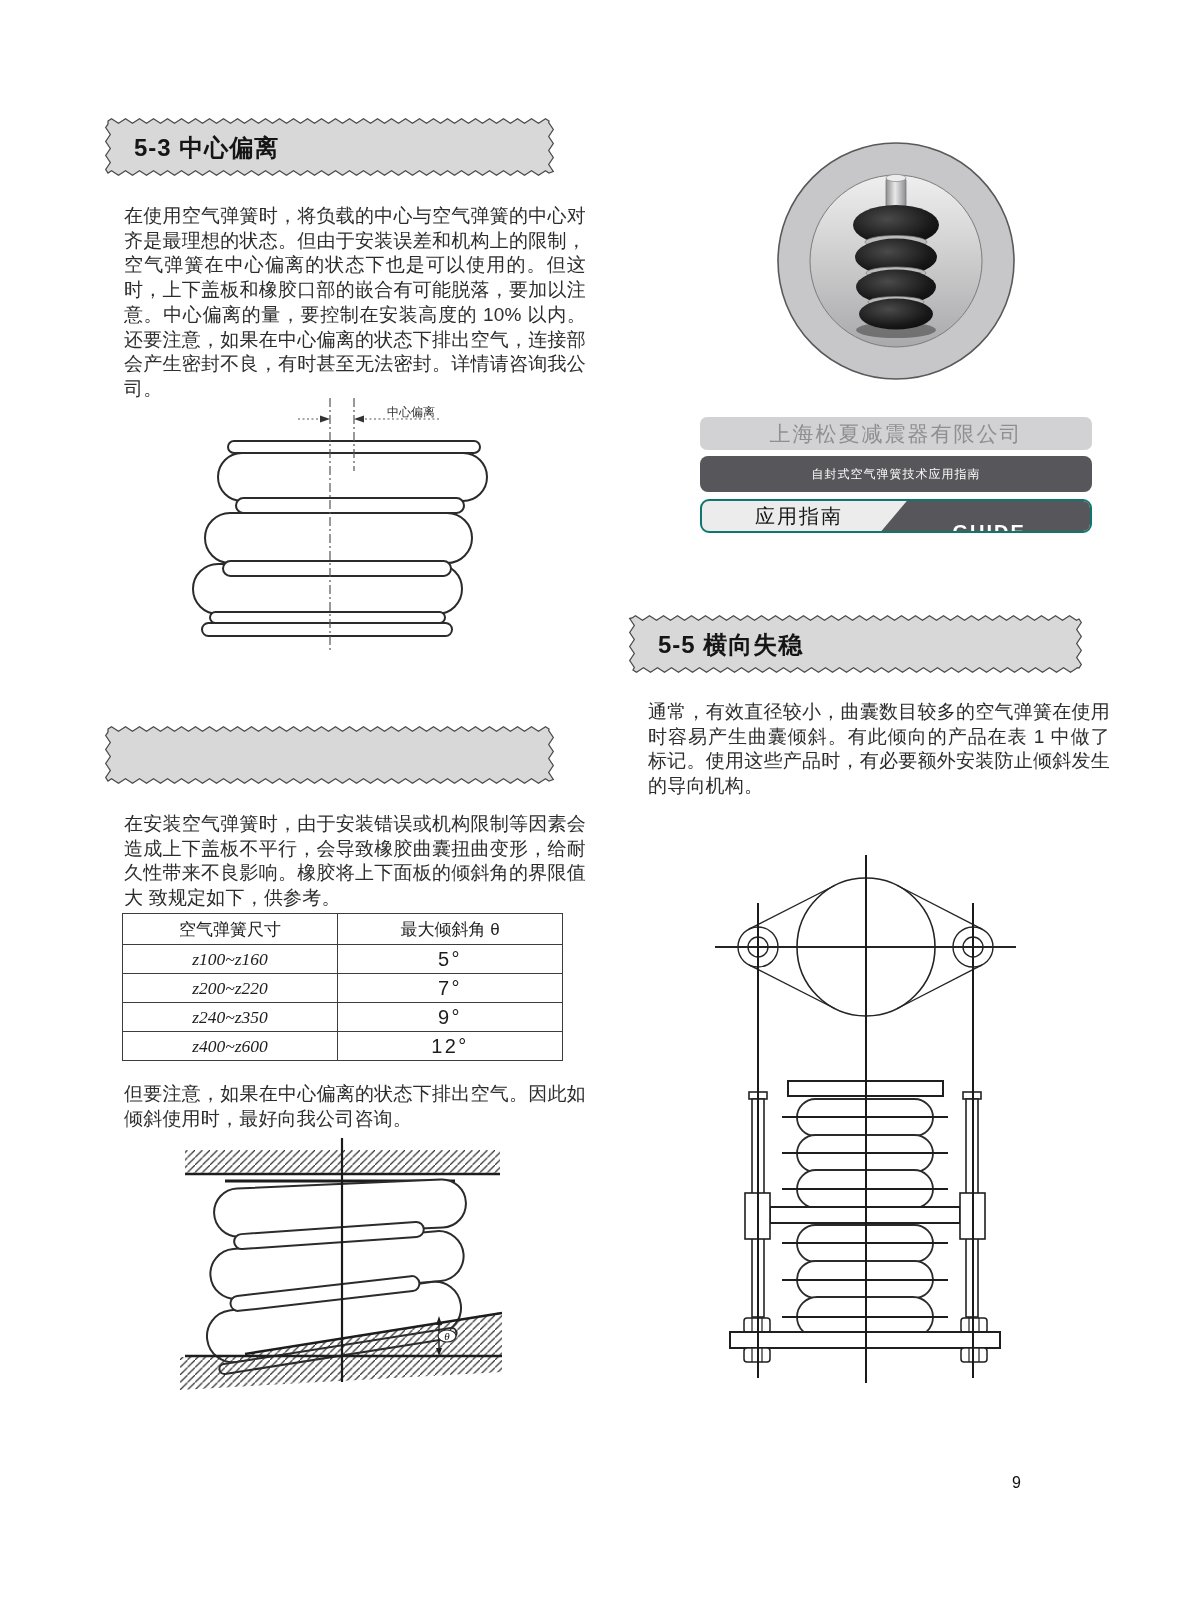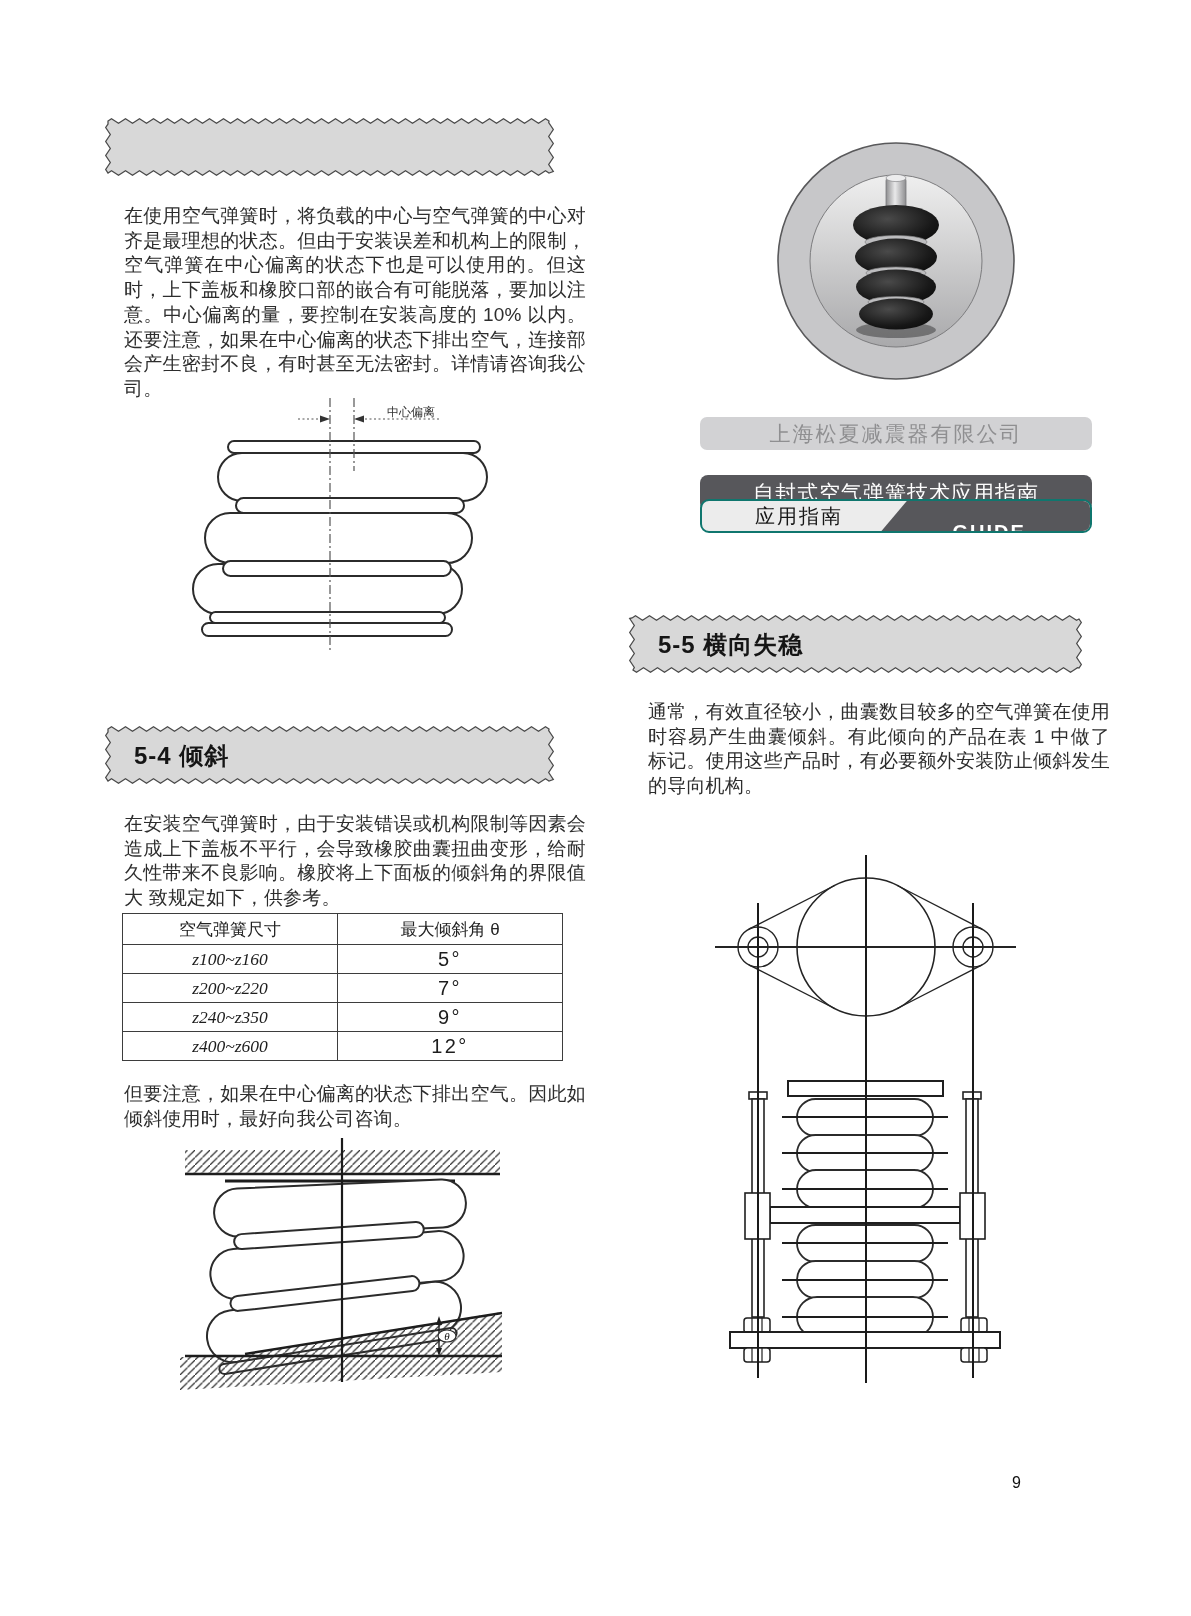--- a/index.html
+++ b/index.html
@@ -19,21 +19,21 @@
   .tilt-table th,.tilt-table td{border:1.7px solid #3d3d3d;text-align:center;
     padding:0;height:28px;background:#fff;}
   .tilt-table th{font-size:17px;font-weight:500;color:#222;height:30px;}
   .size-cell{font-family:"Liberation Serif",serif;font-style:italic;font-size:17.5px;color:#1d1d1d;}
   .angle-cell{font-size:20px;letter-spacing:2.5px;color:#1d1d1d;}
   
   .bar{position:absolute;left:700px;width:392px;box-sizing:border-box;}
   .bar-company{background:#d2d2d4;border-radius:7px;color:#8f8f91;
     font-size:21px;letter-spacing:2px;text-align:center;line-height:33px;height:33px;top:417px;}
   .bar-subtitle{background:#57575b;border-radius:8px;color:#fdfdfd;
-    font-size:21px;letter-spacing:1px;text-align:center;line-height:36px;height:36px;top:456px;margin-top:19px;}
+    font-size:12px;letter-spacing:1px;text-align:center;line-height:36px;height:36px;top:456px;}
   .bar-guide{top:499px;height:34px;background:#ececec;border:2px solid #0f766e;
     border-radius:9px;overflow:hidden;}
   .bar-guide .cn{position:absolute;left:0;top:0;width:50%;height:100%;
     text-align:center;line-height:30px;font-size:20px;color:#161616;letter-spacing:2px;z-index:1;}
   .bar-guide .dark{position:absolute;right:-1px;top:-2px;height:36px;width:56%;
     background:#57575b;clip-path:polygon(16% 0,100% 0,100% 100%,2% 100%);}
   .bar-guide .en{position:absolute;right:0;top:16px;width:52%;height:100%;text-align:center;
     line-height:31px;font-size:20px;font-weight:bold;color:#fff;letter-spacing:2px;z-index:2;}
   .fig-label{font-size:12px;fill:#333;font-family:"Liberation Serif",serif;}
   .page-number{position:absolute;left:1012px;top:1474px;font-size:16px;color:#111;}
@@ -41,20 +41,21 @@
 </style>
 </head>
 <body>
 
 <div class="page">
 
   <div class="wavy-box" style="left:108px;top:121px;width:443px;height:52px">
       <svg class="wavy-bg" width="443" height="52" style="overflow: visible;">
         <path d="M0.0,0.0L3.5,-2.3L7.0,-0.0L10.5,2.3L14.0,0.0L17.5,-2.3L21.0,-0.0L24.5,2.3L28.0,0.0L31.5,-2.3L35.0,-0.0L38.5,2.3L42.0,0.0L45.5,-2.3L49.0,-0.0L52.5,2.3L56.0,0.0L59.5,-2.3L63.0,-0.0L66.5,2.3L70.0,0.0L73.5,-2.3L77.0,-0.0L80.5,2.3L84.0,0.0L87.5,-2.3L91.0,0.0L94.5,2.3L98.0,0.0L101.5,-2.3L105.0,-0.0L108.5,2.3L112.0,0.0L115.5,-2.3L119.0,0.0L122.5,2.3L126.0,0.0L129.5,-2.3L133.0,-0.0L136.5,2.3L140.0,0.0L143.5,-2.3L147.0,0.0L150.5,2.3L154.0,0.0L157.5,-2.3L161.0,-0.0L164.5,2.3L168.0,0.0L171.5,-2.3L175.0,0.0L178.5,2.3L182.0,-0.0L185.5,-2.3L189.0,-0.0L192.5,2.3L196.0,0.0L199.5,-2.3L203.0,0.0L206.5,2.3L210.0,0.0L213.5,-2.3L217.0,-0.0L220.5,2.3L224.0,0.0L227.5,-2.3L231.0,-0.0L234.5,2.3L238.0,-0.0L241.5,-2.3L245.0,-0.0L248.5,2.3L252.0,0.0L255.5,-2.3L259.0,-0.0L262.5,2.3L266.0,0.0L269.5,-2.3L273.0,-0.0L276.5,2.3L280.0,0.0L283.5,-2.3L287.0,-0.0L290.5,2.3L294.0,-0.0L297.5,-2.3L301.0,-0.0L304.5,2.3L308.0,0.0L311.5,-2.3L315.0,-0.0L318.5,2.3L322.0,0.0L325.5,-2.3L329.0,0.0L332.5,2.3L336.0,0.0L339.5,-2.3L343.0,-0.0L346.5,2.3L350.0,-0.0L353.5,-2.3L357.0,-0.0L360.5,2.3L364.0,-0.0L367.5,-2.3L371.0,-0.0L374.5,2.3L378.0,0.0L381.5,-2.3L385.0,0.0L388.5,2.3L392.0,0.0L395.5,-2.3L399.0,-0.0L402.5,2.3L406.0,-0.0L409.5,-2.3L413.0,-0.0L416.5,2.3L420.0,0.0L423.5,-2.3L427.0,-0.0L430.5,2.3L434.0,0.0L437.5,-2.3L441.0,0.0L440.7,1.5L443.0,5.0L445.3,8.5L443.0,12.0L440.7,15.5L443.0,19.0L445.3,22.5L443.0,26.0L440.7,29.5L443.0,33.0L445.3,36.5L443.0,40.0L440.7,43.5L443.0,47.0L445.3,50.5L441.0,52.0L437.5,49.7L434.0,52.0L430.5,54.3L427.0,52.0L423.5,49.7L420.0,52.0L416.5,54.3L413.0,52.0L409.5,49.7L406.0,52.0L402.5,54.3L399.0,52.0L395.5,49.7L392.0,52.0L388.5,54.3L385.0,52.0L381.5,49.7L378.0,52.0L374.5,54.3L371.0,52.0L367.5,49.7L364.0,52.0L360.5,54.3L357.0,52.0L353.5,49.7L350.0,52.0L346.5,54.3L343.0,52.0L339.5,49.7L336.0,52.0L332.5,54.3L329.0,52.0L325.5,49.7L322.0,52.0L318.5,54.3L315.0,52.0L311.5,49.7L308.0,52.0L304.5,54.3L301.0,52.0L297.5,49.7L294.0,52.0L290.5,54.3L287.0,52.0L283.5,49.7L280.0,52.0L276.5,54.3L273.0,52.0L269.5,49.7L266.0,52.0L262.5,54.3L259.0,52.0L255.5,49.7L252.0,52.0L248.5,54.3L245.0,52.0L241.5,49.7L238.0,52.0L234.5,54.3L231.0,52.0L227.5,49.7L224.0,52.0L220.5,54.3L217.0,52.0L213.5,49.7L210.0,52.0L206.5,54.3L203.0,52.0L199.5,49.7L196.0,52.0L192.5,54.3L189.0,52.0L185.5,49.7L182.0,52.0L178.5,54.3L175.0,52.0L171.5,49.7L168.0,52.0L164.5,54.3L161.0,52.0L157.5,49.7L154.0,52.0L150.5,54.3L147.0,52.0L143.5,49.7L140.0,52.0L136.5,54.3L133.0,52.0L129.5,49.7L126.0,52.0L122.5,54.3L119.0,52.0L115.5,49.7L112.0,52.0L108.5,54.3L105.0,52.0L101.5,49.7L98.0,52.0L94.5,54.3L91.0,52.0L87.5,49.7L84.0,52.0L80.5,54.3L77.0,52.0L73.5,49.7L70.0,52.0L66.5,54.3L63.0,52.0L59.5,49.7L56.0,52.0L52.5,54.3L49.0,52.0L45.5,49.7L42.0,52.0L38.5,54.3L35.0,52.0L31.5,49.7L28.0,52.0L24.5,54.3L21.0,52.0L17.5,49.7L14.0,52.0L10.5,54.3L7.0,52.0L3.5,49.7L0.0,52.0L-2.3,48.5L-0.0,45.0L2.3,41.5L-0.0,38.0L-2.3,34.5L0.0,31.0L2.3,27.5L0.0,24.0L-2.3,20.5L-0.0,17.0L2.3,13.5L0.0,10.0L-2.3,6.5L-0.0,3.0Z" fill="#d8d8d8" stroke="#4b4b4b" stroke-width="1.3"></path>
       </svg>
+    <span class="header-title">5-3  中心偏离</span>
   </div>
 
   <p class="body-text" style="left:108px;top:188px;width:462px">在使用空气弹簧时，将负载的中心与空气弹簧的中心对齐是最理想的状态。但由于安装误差和机构上的限制，空气弹簧在中心偏离的状态下也是可以使用的。但这时，上下盖板和橡胶口部的嵌合有可能脱落，要加以注意。中心偏离的量，要控制在安装高度的 10% 以内。还要注意，如果在中心偏离的状态下排出空气，连接部会产生密封不良，有时甚至无法密封。详情请咨询我公司。</p>
 
   <svg class="abs" style="left:150px;top:383px" width="420" height="285" viewBox="0 0 420 285">
     <g stroke="#2b2b2b" stroke-width="2" fill="#ffffff">
       <rect x="68" y="70" width="269" height="48" rx="24" ry="24"></rect>
       <rect x="55" y="130" width="267" height="50" rx="25" ry="25"></rect>
       <rect x="43" y="181" width="269" height="50" rx="25" ry="25"></rect>
       <rect x="86" y="115" width="228" height="15" rx="7.5" ry="7.5"></rect>
@@ -73,21 +74,20 @@
     </g>
     <polygon points="180,36 170,32.5 170,39.5" fill="#333"></polygon>
     <polygon points="204,36 214,32.5 214,39.5" fill="#333"></polygon>
     <text x="237" y="33" class="fig-label">中心偏离</text>
   </svg>
 
   <div class="wavy-box" style="left:108px;top:729px;width:443px;height:52px">
       <svg class="wavy-bg" width="443" height="52" style="overflow: visible;">
         <path d="M0.0,0.0L3.5,-2.3L7.0,-0.0L10.5,2.3L14.0,0.0L17.5,-2.3L21.0,-0.0L24.5,2.3L28.0,0.0L31.5,-2.3L35.0,-0.0L38.5,2.3L42.0,0.0L45.5,-2.3L49.0,-0.0L52.5,2.3L56.0,0.0L59.5,-2.3L63.0,-0.0L66.5,2.3L70.0,0.0L73.5,-2.3L77.0,-0.0L80.5,2.3L84.0,0.0L87.5,-2.3L91.0,0.0L94.5,2.3L98.0,0.0L101.5,-2.3L105.0,-0.0L108.5,2.3L112.0,0.0L115.5,-2.3L119.0,0.0L122.5,2.3L126.0,0.0L129.5,-2.3L133.0,-0.0L136.5,2.3L140.0,0.0L143.5,-2.3L147.0,0.0L150.5,2.3L154.0,0.0L157.5,-2.3L161.0,-0.0L164.5,2.3L168.0,0.0L171.5,-2.3L175.0,0.0L178.5,2.3L182.0,-0.0L185.5,-2.3L189.0,-0.0L192.5,2.3L196.0,0.0L199.5,-2.3L203.0,0.0L206.5,2.3L210.0,0.0L213.5,-2.3L217.0,-0.0L220.5,2.3L224.0,0.0L227.5,-2.3L231.0,-0.0L234.5,2.3L238.0,-0.0L241.5,-2.3L245.0,-0.0L248.5,2.3L252.0,0.0L255.5,-2.3L259.0,-0.0L262.5,2.3L266.0,0.0L269.5,-2.3L273.0,-0.0L276.5,2.3L280.0,0.0L283.5,-2.3L287.0,-0.0L290.5,2.3L294.0,-0.0L297.5,-2.3L301.0,-0.0L304.5,2.3L308.0,0.0L311.5,-2.3L315.0,-0.0L318.5,2.3L322.0,0.0L325.5,-2.3L329.0,0.0L332.5,2.3L336.0,0.0L339.5,-2.3L343.0,-0.0L346.5,2.3L350.0,-0.0L353.5,-2.3L357.0,-0.0L360.5,2.3L364.0,-0.0L367.5,-2.3L371.0,-0.0L374.5,2.3L378.0,0.0L381.5,-2.3L385.0,0.0L388.5,2.3L392.0,0.0L395.5,-2.3L399.0,-0.0L402.5,2.3L406.0,-0.0L409.5,-2.3L413.0,-0.0L416.5,2.3L420.0,0.0L423.5,-2.3L427.0,-0.0L430.5,2.3L434.0,0.0L437.5,-2.3L441.0,0.0L440.7,1.5L443.0,5.0L445.3,8.5L443.0,12.0L440.7,15.5L443.0,19.0L445.3,22.5L443.0,26.0L440.7,29.5L443.0,33.0L445.3,36.5L443.0,40.0L440.7,43.5L443.0,47.0L445.3,50.5L441.0,52.0L437.5,49.7L434.0,52.0L430.5,54.3L427.0,52.0L423.5,49.7L420.0,52.0L416.5,54.3L413.0,52.0L409.5,49.7L406.0,52.0L402.5,54.3L399.0,52.0L395.5,49.7L392.0,52.0L388.5,54.3L385.0,52.0L381.5,49.7L378.0,52.0L374.5,54.3L371.0,52.0L367.5,49.7L364.0,52.0L360.5,54.3L357.0,52.0L353.5,49.7L350.0,52.0L346.5,54.3L343.0,52.0L339.5,49.7L336.0,52.0L332.5,54.3L329.0,52.0L325.5,49.7L322.0,52.0L318.5,54.3L315.0,52.0L311.5,49.7L308.0,52.0L304.5,54.3L301.0,52.0L297.5,49.7L294.0,52.0L290.5,54.3L287.0,52.0L283.5,49.7L280.0,52.0L276.5,54.3L273.0,52.0L269.5,49.7L266.0,52.0L262.5,54.3L259.0,52.0L255.5,49.7L252.0,52.0L248.5,54.3L245.0,52.0L241.5,49.7L238.0,52.0L234.5,54.3L231.0,52.0L227.5,49.7L224.0,52.0L220.5,54.3L217.0,52.0L213.5,49.7L210.0,52.0L206.5,54.3L203.0,52.0L199.5,49.7L196.0,52.0L192.5,54.3L189.0,52.0L185.5,49.7L182.0,52.0L178.5,54.3L175.0,52.0L171.5,49.7L168.0,52.0L164.5,54.3L161.0,52.0L157.5,49.7L154.0,52.0L150.5,54.3L147.0,52.0L143.5,49.7L140.0,52.0L136.5,54.3L133.0,52.0L129.5,49.7L126.0,52.0L122.5,54.3L119.0,52.0L115.5,49.7L112.0,52.0L108.5,54.3L105.0,52.0L101.5,49.7L98.0,52.0L94.5,54.3L91.0,52.0L87.5,49.7L84.0,52.0L80.5,54.3L77.0,52.0L73.5,49.7L70.0,52.0L66.5,54.3L63.0,52.0L59.5,49.7L56.0,52.0L52.5,54.3L49.0,52.0L45.5,49.7L42.0,52.0L38.5,54.3L35.0,52.0L31.5,49.7L28.0,52.0L24.5,54.3L21.0,52.0L17.5,49.7L14.0,52.0L10.5,54.3L7.0,52.0L3.5,49.7L0.0,52.0L-2.3,48.5L-0.0,45.0L2.3,41.5L-0.0,38.0L-2.3,34.5L0.0,31.0L2.3,27.5L0.0,24.0L-2.3,20.5L-0.0,17.0L2.3,13.5L0.0,10.0L-2.3,6.5L-0.0,3.0Z" fill="#d8d8d8" stroke="#4b4b4b" stroke-width="1.3"></path>
       </svg>
-    <span class="header-title">5-4  倾斜</span>
   </div>
 
   <p class="body-text" style="left:108px;top:796px;width:462px">在安装空气弹簧时，由于安装错误或机构限制等因素会造成上下盖板不平行，会导致橡胶曲囊扭曲变形，给耐久性带来不良影响。橡胶将上下面板的倾斜角的界限值大 致规定如下，供参考。</p>
 
   <table class="tilt-table" style="left:122px;top:913px;width:441px">
     <colgroup>
         <col style="width:215px">
         <col>
       </colgroup>
     <tbody>

